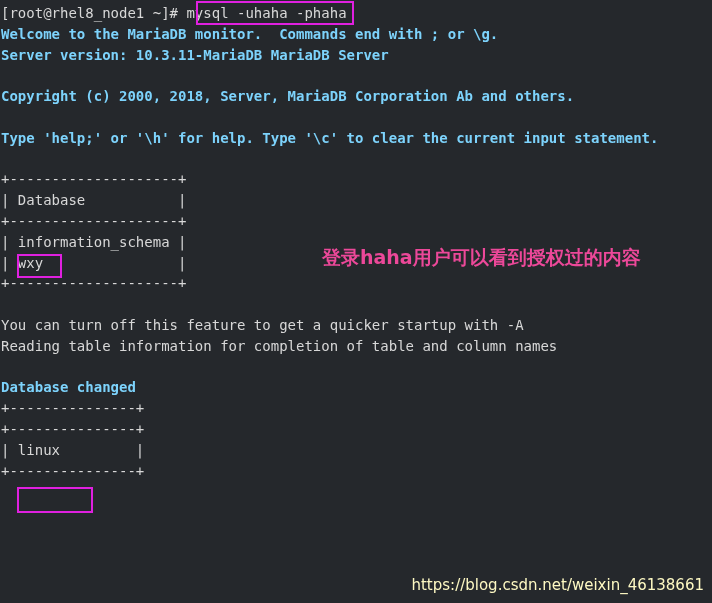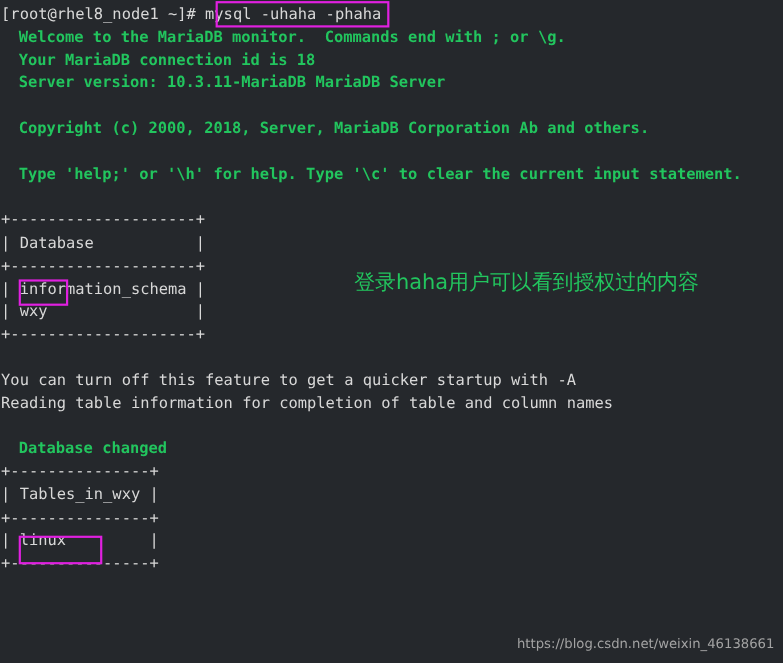--- a/index.html
+++ b/index.html
@@ -28,89 +28,86 @@
     height: 20.8px;
     line-height: 20.8px;
     font-size: 14px;
     letter-spacing: 0px;
     color: #d8d8d8;
     white-space: pre;
     font-family: "DejaVu Sans Mono", "Liberation Mono", monospace;
   }
   .line.bold {
     font-weight: bold;
-    color: #22c55e;
-    margin-left: 16px;
+    color: #7dd3fc;
   }
   .line.blank {
     color: transparent;
   }
   
   .hlbox {
     position: absolute;
     border: 2px solid #e020e0;
     box-sizing: border-box;
     pointer-events: none;
   }
   #box-cmd     { left: 196px; top: 1px;   width: 158px; height: 24px; }
   #box-wxy     { left: 17px;  top: 254px; width: 45px;  height: 24px; }
   #box-linux   { left: 17px;  top: 487px; width: 76px;  height: 26px; }
 
   
   #annotation {
     position: absolute;
     left: 322px;
     top: 245px;
-    color: #22c55e;
+    color: #ec4899;
     font-size: 19px;
     line-height: 24px;
     white-space: pre;
     font-family: "DejaVu Sans", "Liberation Sans", sans-serif;
-    font-weight: 400;
+    font-weight: 700;
   }
   
   #watermark {
     position: absolute;
     right: 8px;
     bottom: 9px;
-    color: #a3a3a3;
-    font-size: 12px;
+    color: #fef9c3;
+    font-size: 15px;
     line-height: 18px;
     white-space: pre;
     font-family: "DejaVu Sans", "Liberation Sans", sans-serif;
   }
 </style>
 </head>
 <body>
 
 <div id="screen">
 
   <div id="terminal">
       <div class="line">[root@rhel8_node1 ~]# mysql -uhaha -phaha</div>
       <div class="line bold">Welcome to the MariaDB monitor.  Commands end with ; or \g.</div>
-      <div class="line bold">Your MariaDB connection id is 18</div>
       <div class="line bold">Server version: 10.3.11-MariaDB MariaDB Server</div>
       <div class="line blank">&nbsp;</div>
       <div class="line bold">Copyright (c) 2000, 2018, Server, MariaDB Corporation Ab and others.</div>
       <div class="line blank">&nbsp;</div>
       <div class="line bold">Type 'help;' or '\h' for help. Type '\c' to clear the current input statement.</div>
       <div class="line blank">&nbsp;</div>
       <div class="line">+--------------------+</div>
       <div class="line">| Database           |</div>
       <div class="line">+--------------------+</div>
       <div class="line">| information_schema |</div>
       <div class="line">| wxy                |</div>
       <div class="line">+--------------------+</div>
       <div class="line blank">&nbsp;</div>
       <div class="line">You can turn off this feature to get a quicker startup with -A</div>
       <div class="line">Reading table information for completion of table and column names</div>
       <div class="line blank">&nbsp;</div>
       <div class="line bold">Database changed</div>
       <div class="line">+---------------+</div>
-      <div class="line">| Tables_in_wxy |</div>
       <div class="line">+---------------+</div>
       <div class="line">| linux         |</div>
       <div class="line">+---------------+</div>
     </div>
 
   <div class="hlbox" id="box-cmd"></div>
   <div class="hlbox" id="box-wxy"></div>
   <div class="hlbox" id="box-linux"></div>
 
   <div id="annotation">登录haha用户可以看到授权过的内容</div>

